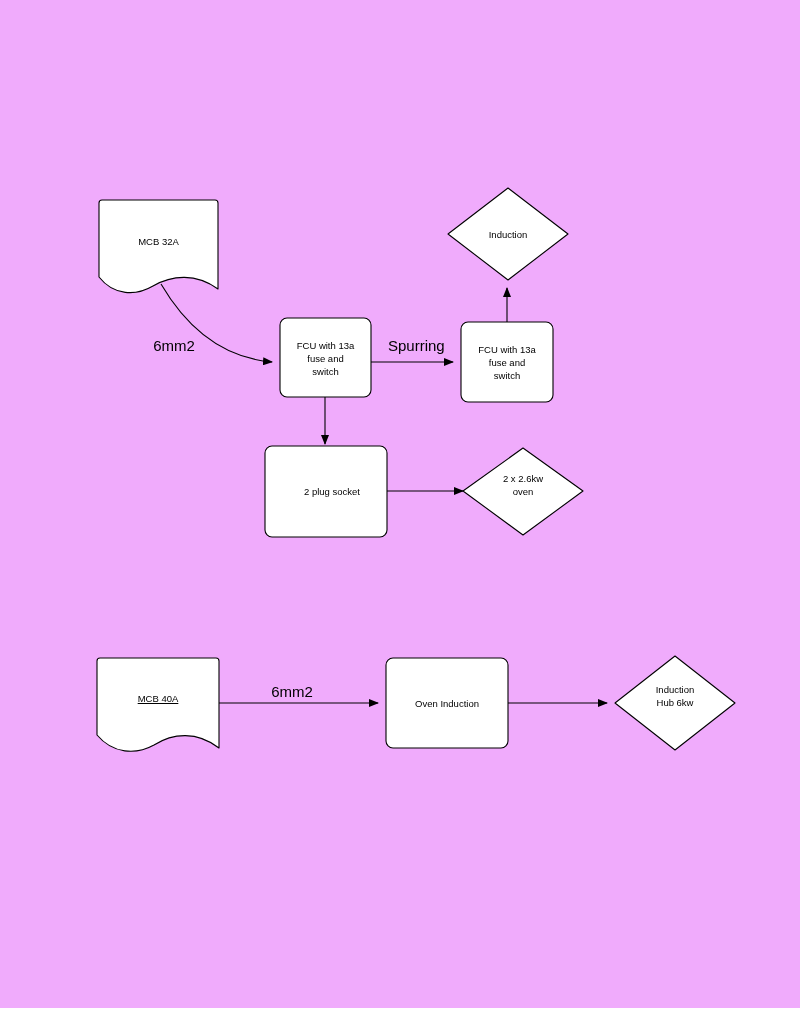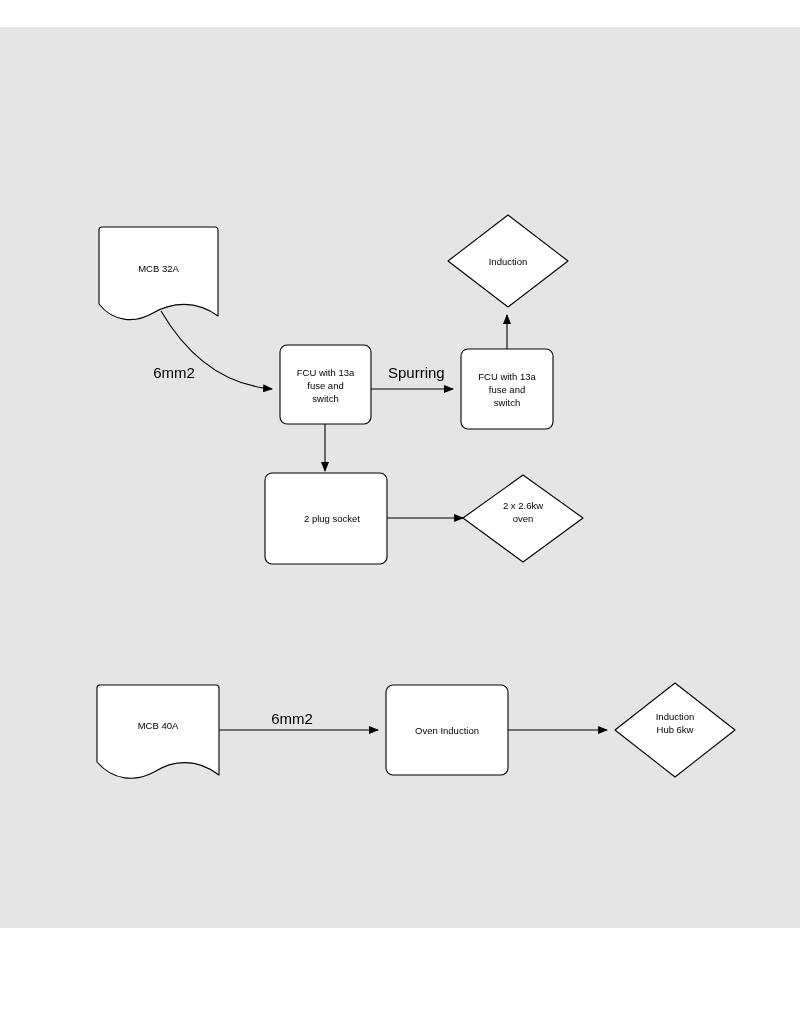--- a/index.html
+++ b/index.html
@@ -10,23 +10,22 @@
   body {
     width: 800px;
     height: 1035px;
     font-family: "Liberation Sans", sans-serif;
     color: #000000;
     overflow: hidden;
   }
   #canvas {
     position: relative;
     width: 800px;
-    height: 901px;
-    background: #e5e5e5;
-    margin-top: 27px;
+    height: 1008px;
+    background: #f0abfc;
   }
   svg.diagram-layer {
     position: absolute;
     left: 0;
     top: 0;
     width: 800px;
     height: 1035px;
   }
   .node-label {
     position: absolute;
@@ -119,21 +118,21 @@
 fuse and
 switch</div>
 
   <div class="node-label" style="left:448px; top:221px; width:120px; height:26px;">Induction</div>
 
   <div class="node-label" style="left:271px; top:478px; width:122px; height:26px;">2 plug socket</div>
 
   <div class="node-label" style="left:463px; top:470px; width:120px; height:30px;">2 x 2.6kw
 oven</div>
 
-  <div class="node-label" style="left:97px; top:685px; width:122px; height:26px;">MCB 40A</div>
+  <div class="node-label" style="left:97px; top:685px; width:122px; height:26px;text-decoration:underline;">MCB 40A</div>
 
   <div class="node-label" style="left:386px; top:690px; width:122px; height:26px;">Oven Induction</div>
 
   <div class="node-label" style="left:615px; top:681px; width:120px; height:30px;">Induction
 Hub 6kw</div>
 
   <div class="edge-label" style="left:150px; top:340px; width:48px; text-align:center;">6mm2</div>
 
   <div class="edge-label" style="left:388px; top:340px; width:58px; text-align:left;">Spurring</div>
 

